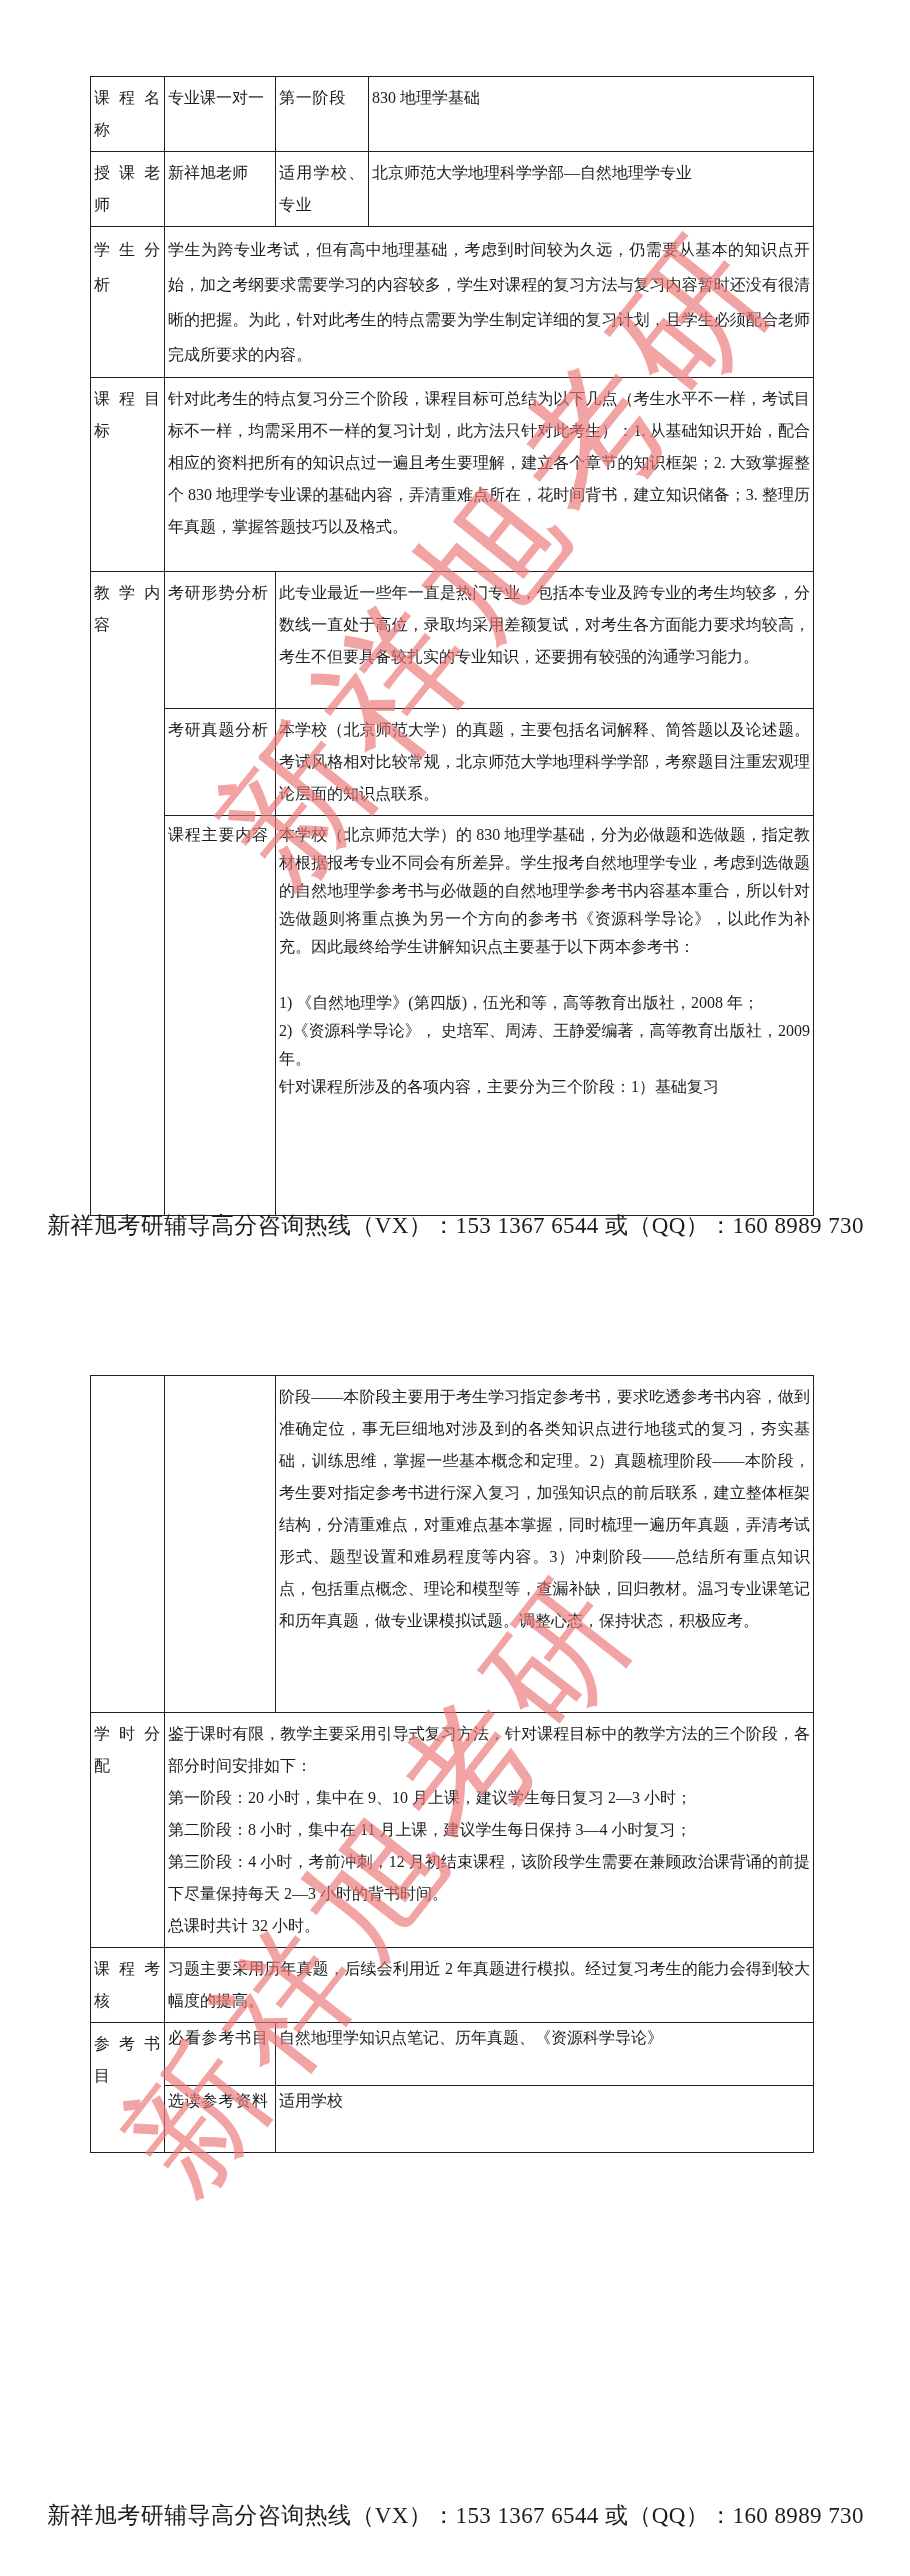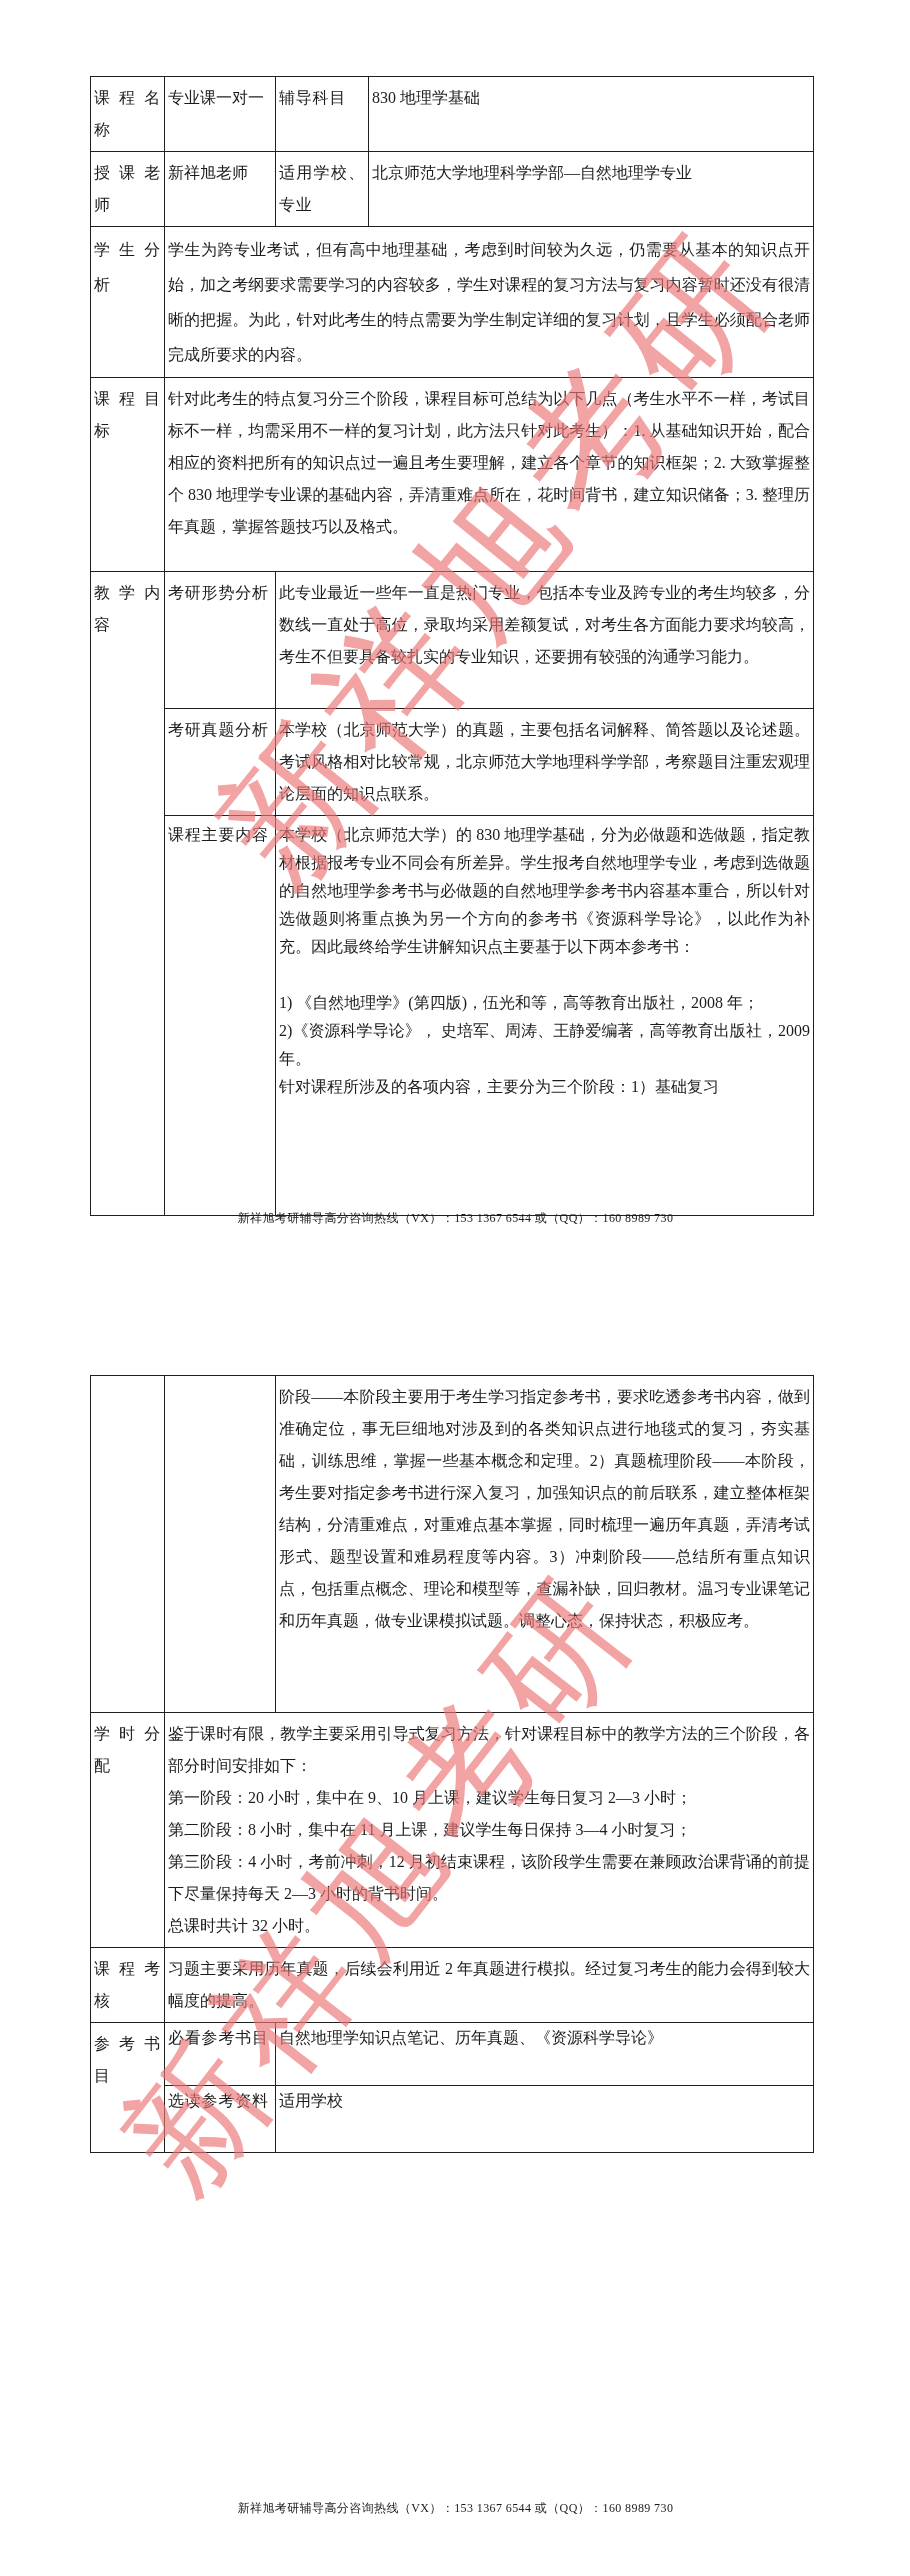--- a/index.html
+++ b/index.html
@@ -46,41 +46,41 @@
     pointer-events:none;
     z-index:5;
     font-weight:400;
   }
   #watermark-1{left:498px;top:558px;}
   #watermark-2{left:381px;top:1883px;font-size:135px;transform:translate(-50%,-50%) rotate(-52deg);}
   .footer-line{
     position:absolute;
     left:0;width:911px;
     text-align:center;
-    font-size:12px;
+    font-size:23px;
     letter-spacing:0.4px;
   }
   #footer-1{top:1210px;}
   #footer-2{top:2500px;}
 </style>
 </head>
 <body>
 
 <table id="table-page1" class="doc-table">
   <colgroup>
     <col style="width:74px">
     <col style="width:111px">
     <col style="width:93px">
     <col style="width:445px">
   </colgroup>
   <tbody>
       <tr style="height:73px">
     <td class="label-cell">课程名称</td>
     <td>专业课一对一</td>
-    <td class="label-cell">辅导科目</td>
+    <td class="label-cell">第一阶段</td>
     <td>830 地理学基础</td>
   </tr>
   <tr style="height:67px">
     <td class="label-cell">授课老师</td>
     <td>新祥旭老师</td>
     <td class="label-cell">适用学校、专业</td>
     <td>北京师范大学地理科学学部—自然地理学专业</td>
   </tr>
   <tr style="height:148px">
     <td class="label-cell lh42">学生分析</td>

